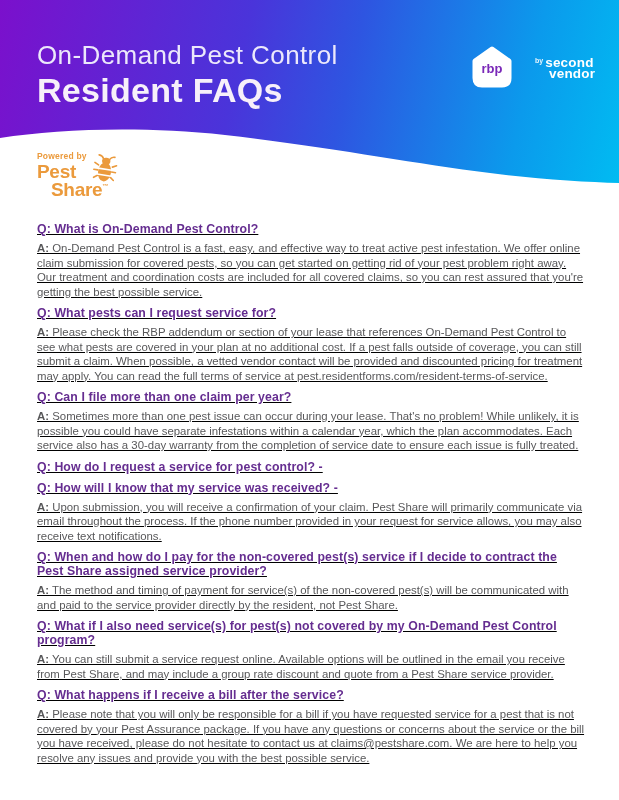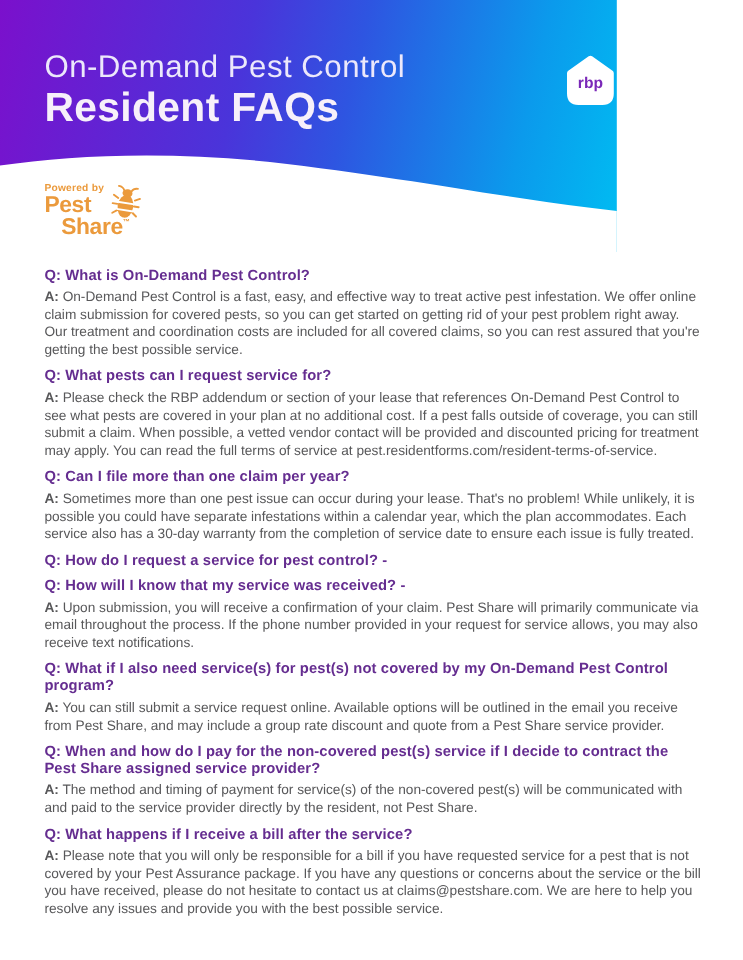--- a/index.html
+++ b/index.html
@@ -6,21 +6,21 @@
   body{
     width:619px;height:800px;
     background:#ffffff;
     font-family:"Liberation Sans", sans-serif;
     overflow:hidden;
     position:relative;
   }
   
   .header{
     position:relative;
-    width:514px;height:210px;
+    width:619px;height:210px;
     background:linear-gradient(103deg,#7b10cc 0%,#4a34da 38%,#2e55e1 55%,#0b9aec 82%,#00bdf2 100%);
     overflow:hidden;
   }
   .header-titles{padding:40px 0 0 37px;}
   .title-line1{
     margin:0;font-size:26px;font-weight:400;letter-spacing:.4px;
     color:#ece8fb;line-height:31px;
   }
   .title-line2{
     margin:4px 0 0;font-size:34px;font-weight:700;letter-spacing:.3px;
@@ -45,21 +45,21 @@
   }
   .pb-label{font-size:8.5px;font-weight:700;letter-spacing:.2px;margin:0;}
   .pb-pest{font-size:19px;font-weight:800;letter-spacing:-.3px;line-height:15px;margin-top:3px;}
   .pb-share{font-size:19px;font-weight:800;letter-spacing:-.3px;line-height:15px;margin-left:14px;}
   .pb-tm{font-size:6px;font-weight:700;vertical-align:8px;}
   .pb-bug{position:absolute;left:56px;top:3px;transform:rotate(9deg);}
   
   .faq-content{
     margin:12px 33px 0 37px;
   }
-  .faq-item{margin:0 0 7px;}
+  .faq-item{margin:0 0 7px;text-decoration:underline;}
   .faq-q{
     margin:0 0 5px;
     font-size:12.3px;font-weight:700;line-height:14px;
     color:#652d90;letter-spacing:.1px;
   }
   .faq-a{
     margin:0;
     font-size:11.4px;line-height:14.5px;
     color:#58585a;
   }
@@ -134,26 +134,26 @@
   <div class="faq-item">
     <h3 class="faq-q">Q: How do I request a service for pest control? -</h3>
   </div>
 
   <div class="faq-item">
     <h3 class="faq-q">Q: How will I know that my service was received? -</h3>
     <p class="faq-a"><span class="a-prefix">A:</span><span class="a-text"> Upon submission, you will receive a confirmation of your claim. Pest Share will primarily communicate via email throughout the process. If the phone number provided in your request for service allows, you may also receive text notifications.</span></p>
   </div>
 
   <div class="faq-item">
-    <h3 class="faq-q">Q: What if I also need service(s) for pest(s) not covered by my On-Demand Pest Control program?</h3>
-    <p class="faq-a"><span class="a-prefix">A:</span><span class="a-text"> You can still submit a service request online. Available options will be outlined in the email you receive from Pest Share, and may include a group rate discount and quote from a Pest Share service provider.</span></p>
+    <h3 class="faq-q">Q: When and how do I pay for the non-covered pest(s) service if I decide to contract the Pest Share assigned service provider?</h3>
+    <p class="faq-a"><span class="a-prefix">A:</span><span class="a-text"> The method and timing of payment for service(s) of the non-covered pest(s) will be communicated with and paid to the service provider directly by the resident, not Pest Share.</span></p>
   </div>
 
   <div class="faq-item">
-    <h3 class="faq-q">Q: When and how do I pay for the non-covered pest(s) service if I decide to contract the Pest Share assigned service provider?</h3>
-    <p class="faq-a"><span class="a-prefix">A:</span><span class="a-text"> The method and timing of payment for service(s) of the non-covered pest(s) will be communicated with and paid to the service provider directly by the resident, not Pest Share.</span></p>
+    <h3 class="faq-q">Q: What if I also need service(s) for pest(s) not covered by my On-Demand Pest Control program?</h3>
+    <p class="faq-a"><span class="a-prefix">A:</span><span class="a-text"> You can still submit a service request online. Available options will be outlined in the email you receive from Pest Share, and may include a group rate discount and quote from a Pest Share service provider.</span></p>
   </div>
 
   <div class="faq-item">
     <h3 class="faq-q">Q: What happens if I receive a bill after the service?</h3>
     <p class="faq-a"><span class="a-prefix">A:</span><span class="a-text"> Please note that you will only be responsible for a bill if you have requested service for a pest that is not covered by your Pest Assurance package. If you have any questions or concerns about the service or the bill you have received, please do not hesitate to contact us at claims@pestshare.com. We are here to help you resolve any issues and provide you with the best possible service.</span></p>
   </div>
 </div>
 
 </body></html>

